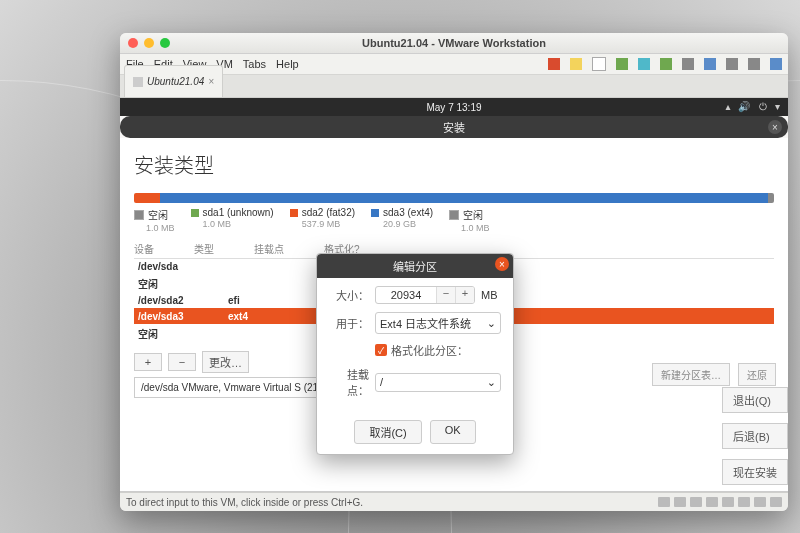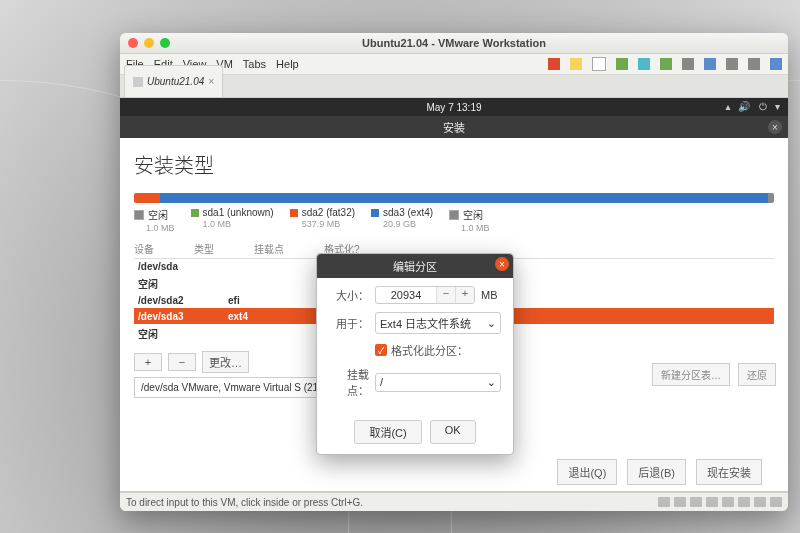--- a/index.html
+++ b/index.html
@@ -116,20 +116,21 @@
   }
   .installer-titlebar {
     height: 22px;
     background: #3b3b3b;
     color: #eee;
     display: flex;
     align-items: center;
     justify-content: center;
     font-size: 11px;
     position: relative;
+    border-radius: 10px;
   }
   .installer-titlebar .close {
     position: absolute; right: 6px; width: 14px; height: 14px;
     border-radius: 50%; background: #555; color: #ddd;
     display: flex; align-items: center; justify-content: center; font-size: 10px;
   }
 
   .installer-body {
     flex: 1;
     background: #fff;
@@ -190,22 +191,22 @@
     border: 1px solid #ccc;
     padding: 4px 6px;
     font-size: 10px;
     width: 300px;
     background: #fff;
     display: flex; align-items: center; justify-content: space-between;
   }
   .boot-select .chev { color: #888; }
 
   .footer-btns {
-    position: absolute; bottom: 6px; right: 26px;
-    display: flex; gap: 10px;
+    position: absolute; bottom: 6px; right: 0;
+    display: flex; gap: 10px; flex-direction: column;
   }
   .footer-btns .btn {
     border: 1px solid #ccc; background: #f5f5f5;
     padding: 4px 10px; font-size: 11px; color: #555;
   }
 
   .statusbar {
     height: 18px; background: #eeeeeb; border-top: 1px solid #cfcfcc;
     display: flex; align-items: center; justify-content: space-between;
     padding: 0 6px; font-size: 10px; color: #555;

